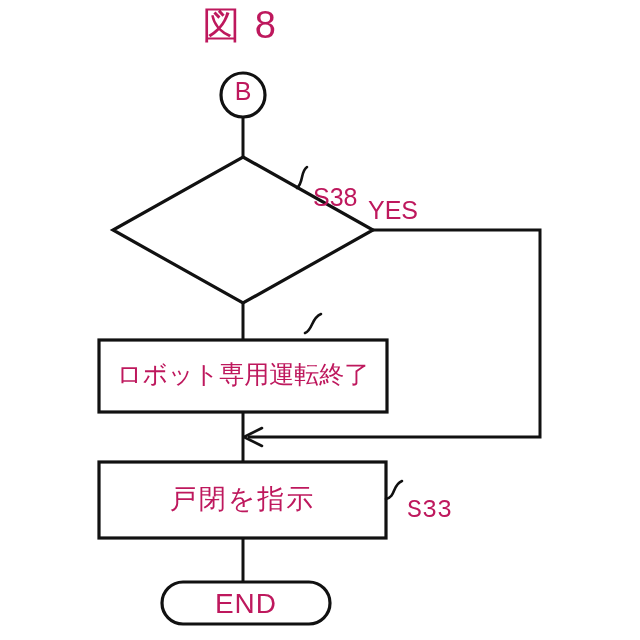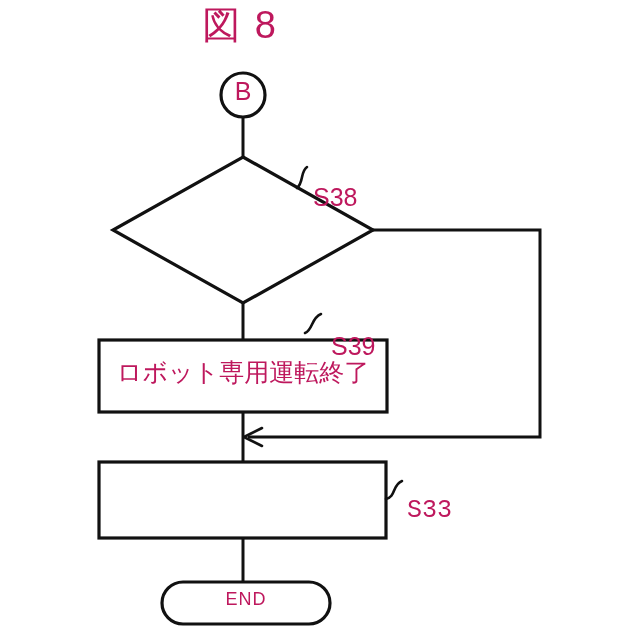--- a/index.html
+++ b/index.html
@@ -77,34 +77,33 @@
     width: 240px;
     font-size: 27px;
     letter-spacing: 1px;
   }
   .process1-text {
     left: 99px;
     top: 362px;
     width: 288px;
     font-size: 25px;
     letter-spacing: 0px;
-    font-family: Liberation Mono, monospace;
   }
   .process2-text {
     left: 99px;
     top: 486px;
     width: 287px;
     font-size: 27px;
     letter-spacing: 2px;
   }
   .end-text {
     left: 162px;
     top: 590px;
     width: 168px;
-    font-size: 18px;
+    font-size: 28px;
     letter-spacing: 1px;
   }
   .branch-label {
     font-size: 25px;
   }
   .label-yes {
     left: 368px;
     top: 198px;
     width: 80px;
     text-align: left;
@@ -171,26 +170,27 @@
 
     <rect class="shape-fill" x="162" y="582" width="168" height="42" rx="21" ry="21"></rect>
 
   </svg>
 
   <div class="node-text title-text">図 8</div>
 
   <div class="node-text connector-letter">B</div>
 
 
+  <div class="node-text branch-label label-yes">YES</div>
 
 
   <div class="node-text step-ref ref-s38">S38</div>
 
   <div class="node-text process1-text">ロボット専用運転終了</div>
 
-  <div class="node-text step-ref ref-s39">S39</div>
 
+  <div class="node-text process2-text">戸閉を指示</div>
 
   <div class="node-text step-ref ref-s33">S33</div>
 
   <div class="node-text end-text">END</div>
 
 </div>
 
 </body></html>

